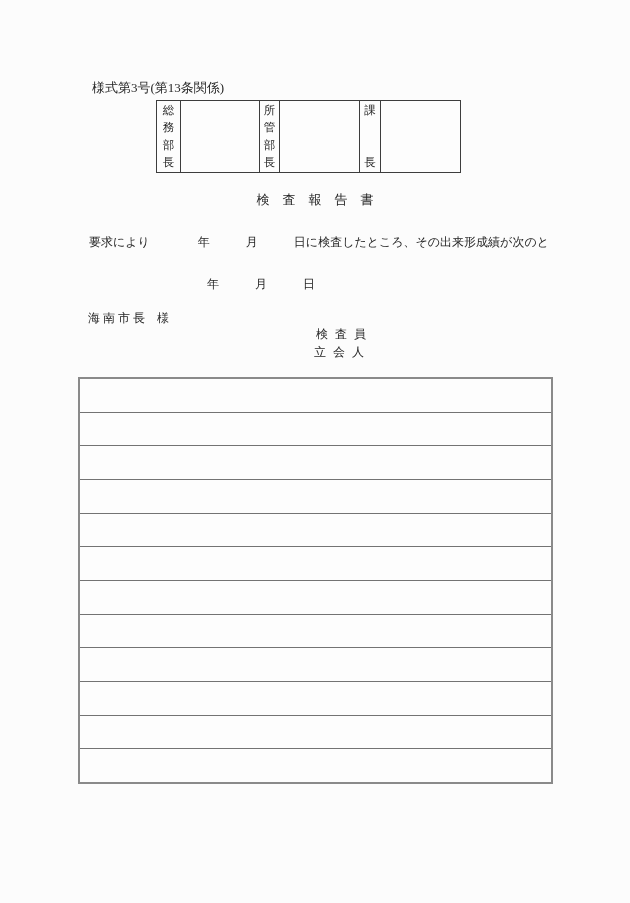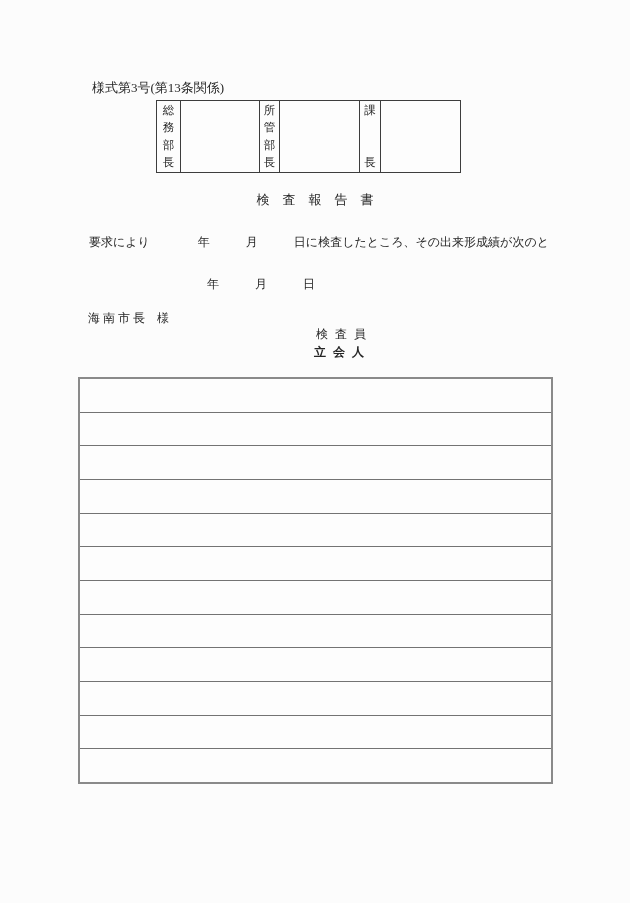--- a/index.html
+++ b/index.html
@@ -76,21 +76,21 @@
     text-align:right;
   }
 
   
   #inspector-label{
     left:316px;top:326px;
     font-size:12px;letter-spacing:2px;
   }
   #witness-label{
     left:314px;top:344px;
-    font-size:12px;letter-spacing:2px;font-weight:bold;
+    font-size:12px;letter-spacing:2px;
   }
 
   
   #detail-table{
     left:78px;top:377px;
     width:475px;height:407px;
     border:2px solid #8a8a8a;
     box-sizing:border-box;
     display:flex;flex-direction:column;
     background:#fdfdfd;

